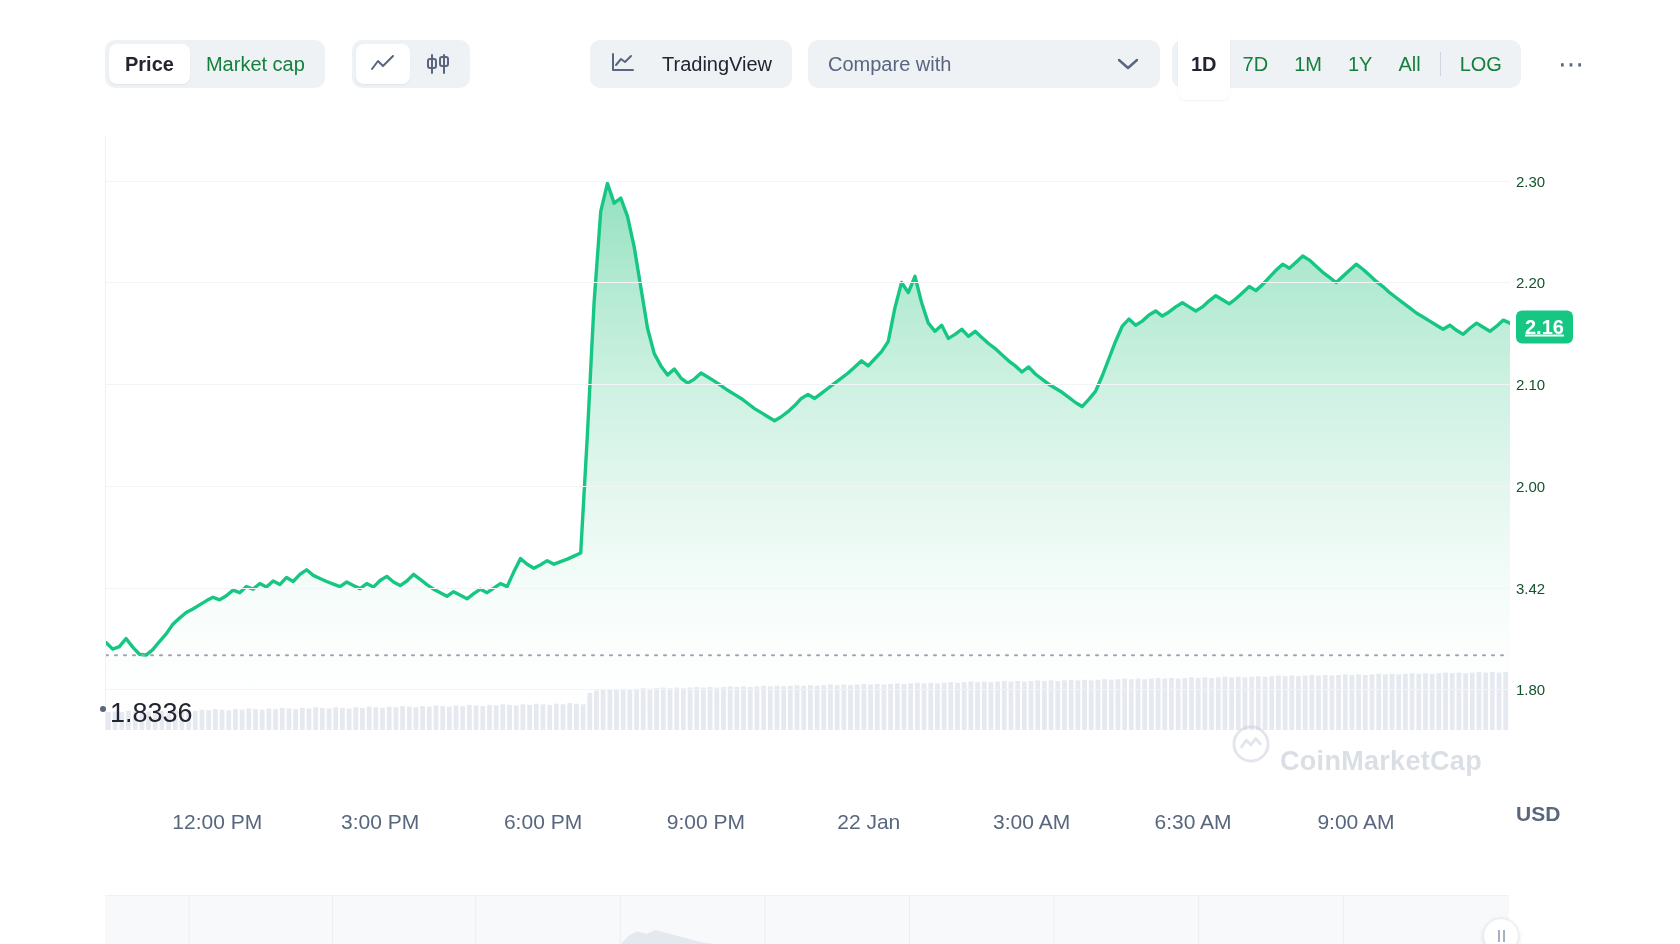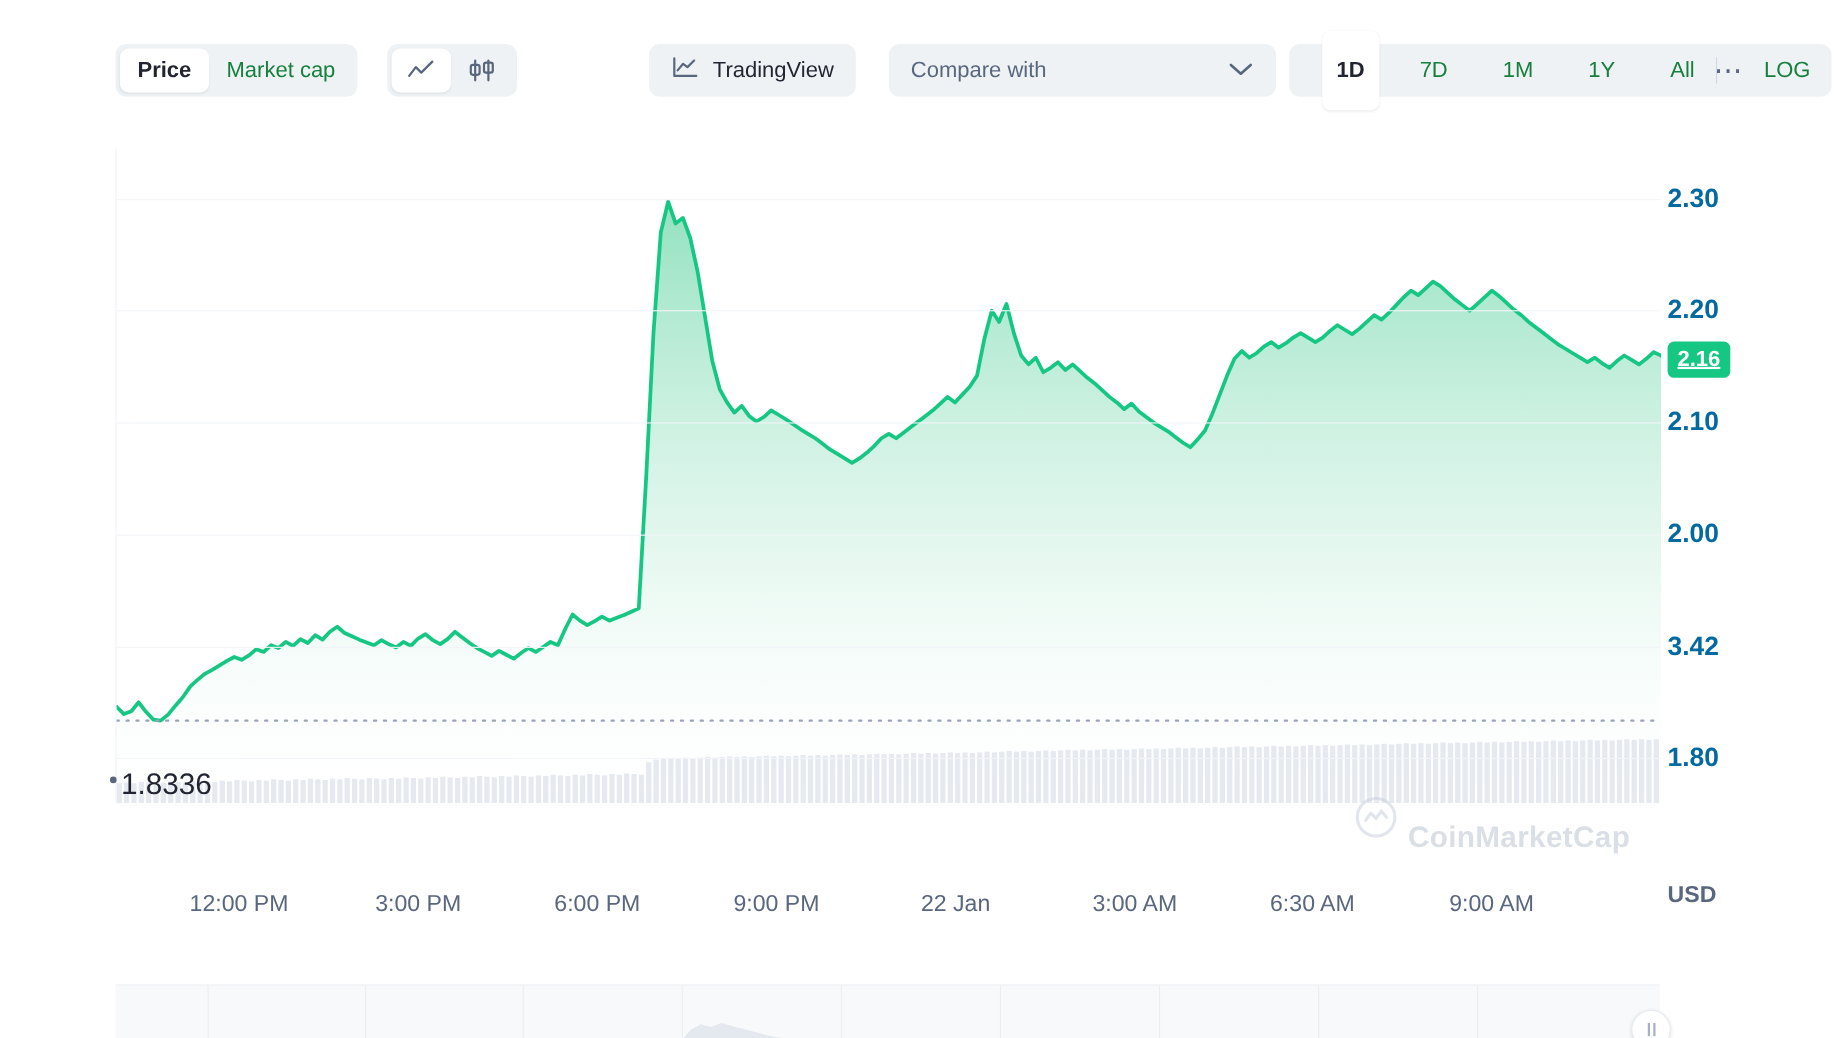--- a/index.html
+++ b/index.html
@@ -33,33 +33,33 @@
   .seg-btn.active{
     background:#fff; color:#222531; font-weight:600;
     box-shadow:0 1px 2px rgba(0,0,0,.06);
   }
   #seg-price{ left:105px; top:40px; }
   #seg-charttype{ left:352px; top:40px; }
   #seg-charttype .seg-btn{ padding:0 14px; }
   #btn-tradingview{
     position:absolute; left:590px; top:40px; height:48px;
     background:#eff2f5; border-radius:10px;
-    display:flex; align-items:center; gap:12px;
+    display:flex; align-items:center; gap:26px;
     padding:0 20px; box-sizing:border-box;
     font-size:20px; color:#222531; font-weight:500; cursor:pointer;justify-content:center;
   }
   #btn-compare{
     position:absolute; left:808px; top:40px; width:352px; height:48px;
     background:#eff2f5; border-radius:10px;
     display:flex; align-items:center; justify-content:space-between;
     padding:0 20px; box-sizing:border-box;
     font-size:20px; color:#58667e; font-weight:500; cursor:pointer;
   }
   #seg-range{ left:1172px; top:40px; padding:4px 6px;}
-  #seg-range .seg-btn{ padding:16px 13px;margin-left:24px; }
+  #seg-range .seg-btn{ padding:16px 13px; }
   .seg-divider{ width:1px; height:24px; background:#cfd6e4; margin:0 6px; }
   #btn-more{
     position:absolute; left:1552px; top:44px;
     width:40px;height:40px;
     display:flex;align-items:center;justify-content:center;
     color:#58667e; font-size:26px; letter-spacing:2px; cursor:pointer;
     line-height:10px;
   }
   
   .chartwrap{ position:absolute; left:0; top:110px; width:1680px; height:834px; }
@@ -69,21 +69,21 @@
     border-left:1px solid #eff2f5;
     box-sizing:border-box;
   }
   .gridline{
     position:absolute; left:0; width:1404px; height:1px;
     background:#f2f4f7;
   }
   .yaxis{ position:absolute; left:1516px; top:25px; width:130px; height:640px; }
   .ylab{
     position:absolute; left:0;
-    font-size:24px; color:#0369a1; font-weight:700;
+    font-size:15px; color:#14532d; font-weight:400;
     transform:translateY(-50%);
     white-space:nowrap;
   }
   .ycur{
     position:absolute;
     background:#16c784; color:#fff;
     font-size:20px; font-weight:700;
     border-radius:6px; padding:5px 9px;
     transform:translateY(-50%);
     white-space:nowrap;

